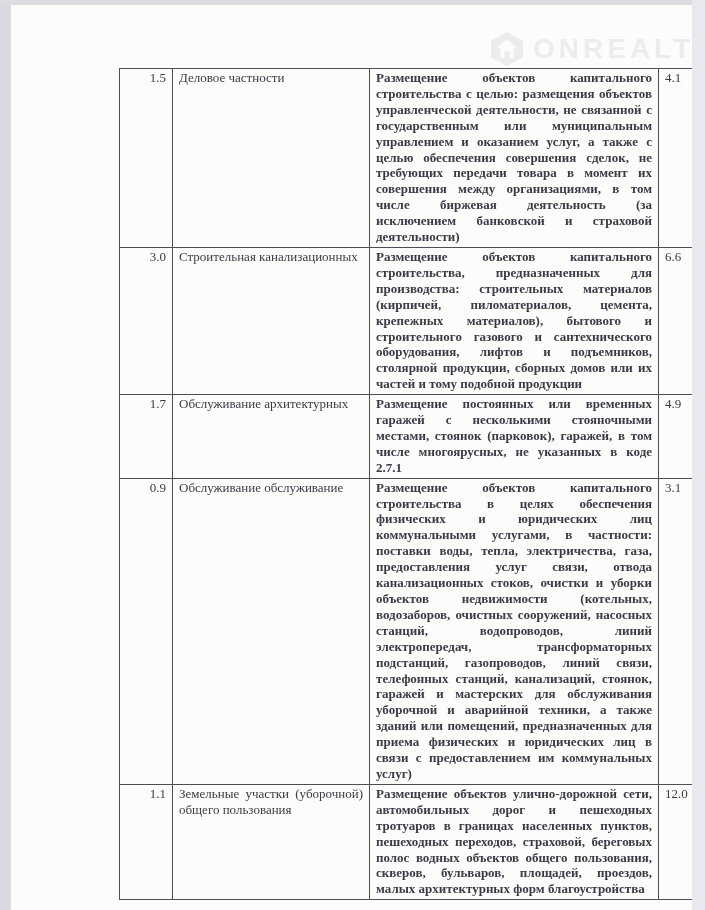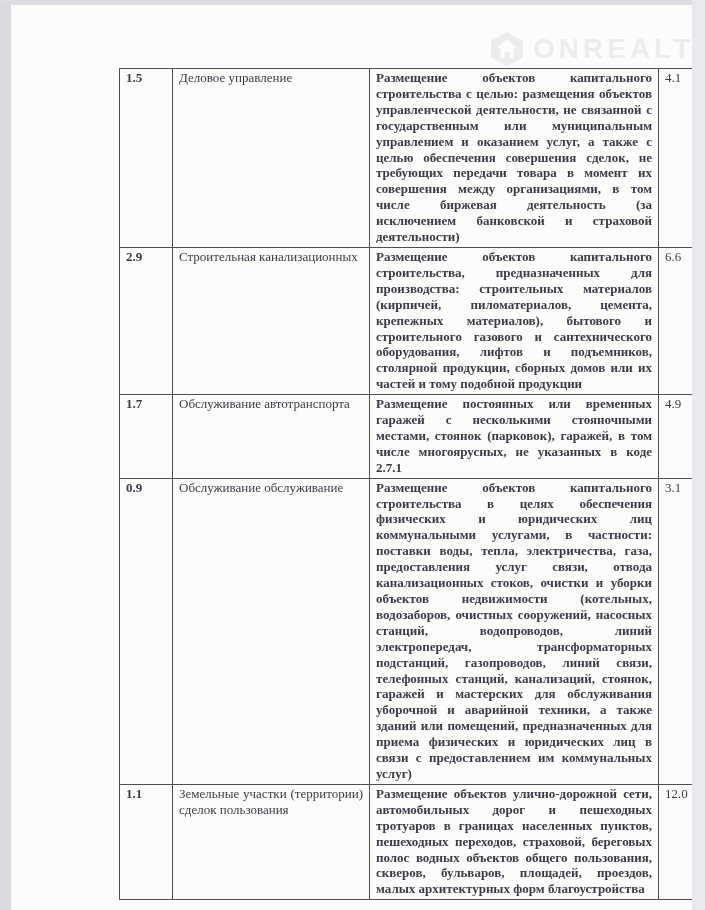--- a/index.html
+++ b/index.html
@@ -51,21 +51,21 @@
     background: transparent;
   }
   table.land-table td {
     border: 1px solid #4d4d56;
     vertical-align: top;
     color: #3b3b46;
     font-size: 13px;
     line-height: 15.9px;
     padding: 1px 6px 2px 6px;
   }
-  td.c-code  { width: 40px;  text-align: left; padding-left: 2px; padding-right: 2px; font-weight: bold; }
+  td.c-code  { width: 40px;  text-align: right; padding-left: 2px; padding-right: 2px; }
   td.c-name  { width: 184px; text-align: justify; }
   td.c-desc  { width: 276px; text-align: justify; font-weight: bold; }
   td.c-val   { width: 80px;  text-align: left; }
 </style>
 </head>
 <body>
 
 <div class="scan-edge edge-left"></div>
 <div class="scan-edge edge-top"></div>
 
@@ -77,45 +77,45 @@
       <path d="M18 8 L28 17 H24.5 V27 H11.5 V17 H8 Z" fill="#fcfcfb"></path>
       <rect x="15.5" y="20.5" width="5" height="6.5" fill="#ececee"></rect>
     </svg>
     <span class="wm-text">ONREALT</span>
   </div>
 
   <table class="land-table">
     <tbody>
       <tr>
         <td class="c-code">1.5</td>
-        <td class="c-name">Деловое управление</td>
+        <td class="c-name">Деловое частности</td>
         <td class="c-desc">Размещение объектов капитального строительства с целью: размещения объектов управленческой деятельности, не связанной с государственным или муниципальным управлением и оказанием услуг, а также с целью обеспечения совершения сделок, не требующих передачи товара в момент их совершения между организациями, в том числе биржевая деятельность (за исключением банковской и страховой деятельности)</td>
         <td class="c-val">4.1</td>
       </tr>
       <tr>
-        <td class="c-code">2.9</td>
+        <td class="c-code">3.0</td>
         <td class="c-name">Строительная канализационных</td>
         <td class="c-desc">Размещение объектов капитального строительства, предназначенных для производства: строительных материалов (кирпичей, пиломатериалов, цемента, крепежных материалов), бытового и строительного газового и сантехнического оборудования, лифтов и подъемников, столярной продукции, сборных домов или их частей и тому подобной продукции</td>
         <td class="c-val">6.6</td>
       </tr>
       <tr>
         <td class="c-code">1.7</td>
-        <td class="c-name">Обслуживание автотранспорта</td>
+        <td class="c-name">Обслуживание архитектурных</td>
         <td class="c-desc">Размещение постоянных или временных гаражей с несколькими стояночными местами, стоянок (парковок), гаражей, в том числе многоярусных, не указанных в коде 2.7.1</td>
         <td class="c-val">4.9</td>
       </tr>
       <tr>
         <td class="c-code">0.9</td>
         <td class="c-name">Обслуживание обслуживание</td>
         <td class="c-desc">Размещение объектов капитального строительства в целях обеспечения физических и юридических лиц коммунальными услугами, в частности: поставки воды, тепла, электричества, газа, предоставления услуг связи, отвода канализационных стоков, очистки и уборки объектов недвижимости (котельных, водозаборов, очистных сооружений, насосных станций, водопроводов, линий электропередач, трансформаторных подстанций, газопроводов, линий связи, телефонных станций, канализаций, стоянок, гаражей и мастерских для обслуживания уборочной и аварийной техники, а также зданий или помещений, предназначенных для приема физических и юридических лиц в связи с предоставлением им коммунальных услуг)</td>
         <td class="c-val">3.1</td>
       </tr>
       <tr>
         <td class="c-code">1.1</td>
-        <td class="c-name">Земельные участки (территории) сделок пользования</td>
+        <td class="c-name">Земельные участки (уборочной) общего пользования</td>
         <td class="c-desc">Размещение объектов улично-дорожной сети, автомобильных дорог и пешеходных тротуаров в границах населенных пунктов, пешеходных переходов, страховой, береговых полос водных объектов общего пользования, скверов, бульваров, площадей, проездов, малых архитектурных форм благоустройства</td>
         <td class="c-val">12.0</td>
       </tr>
     </tbody>
   </table>
 
 </div>
 
 <div class="scan-edge edge-right"></div>
 

